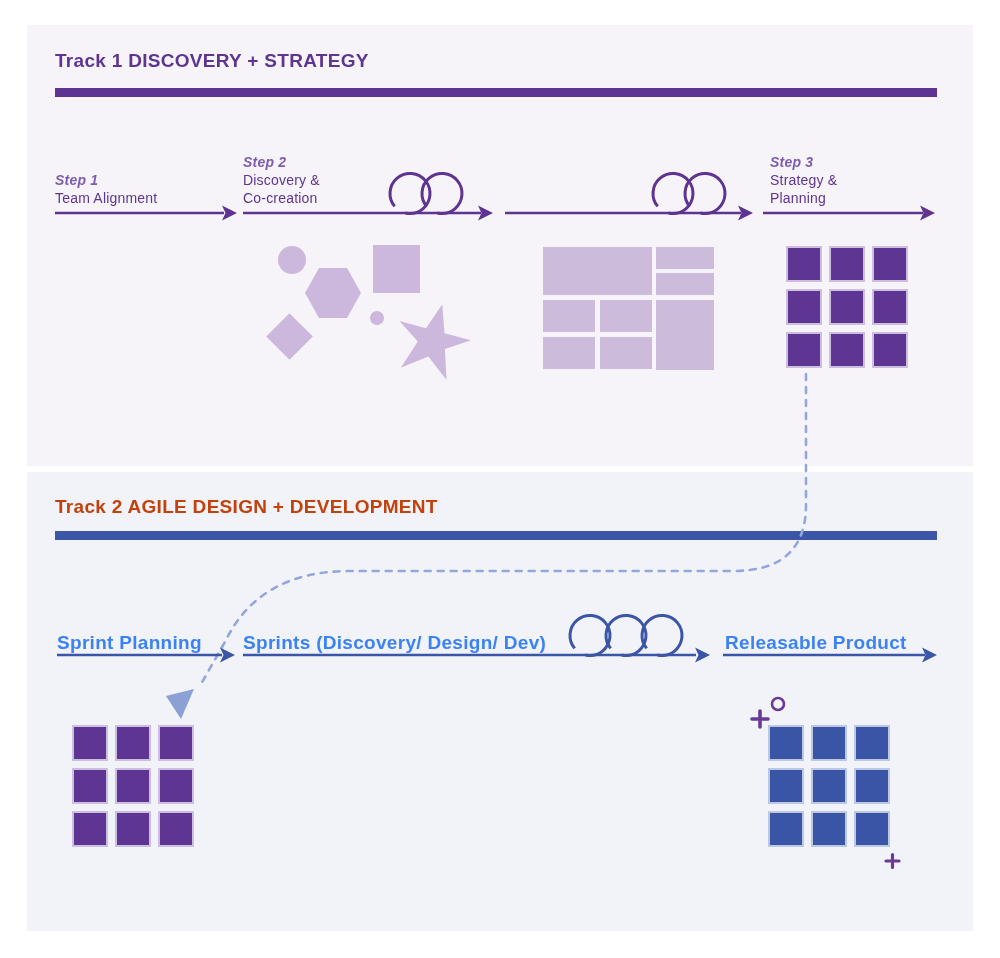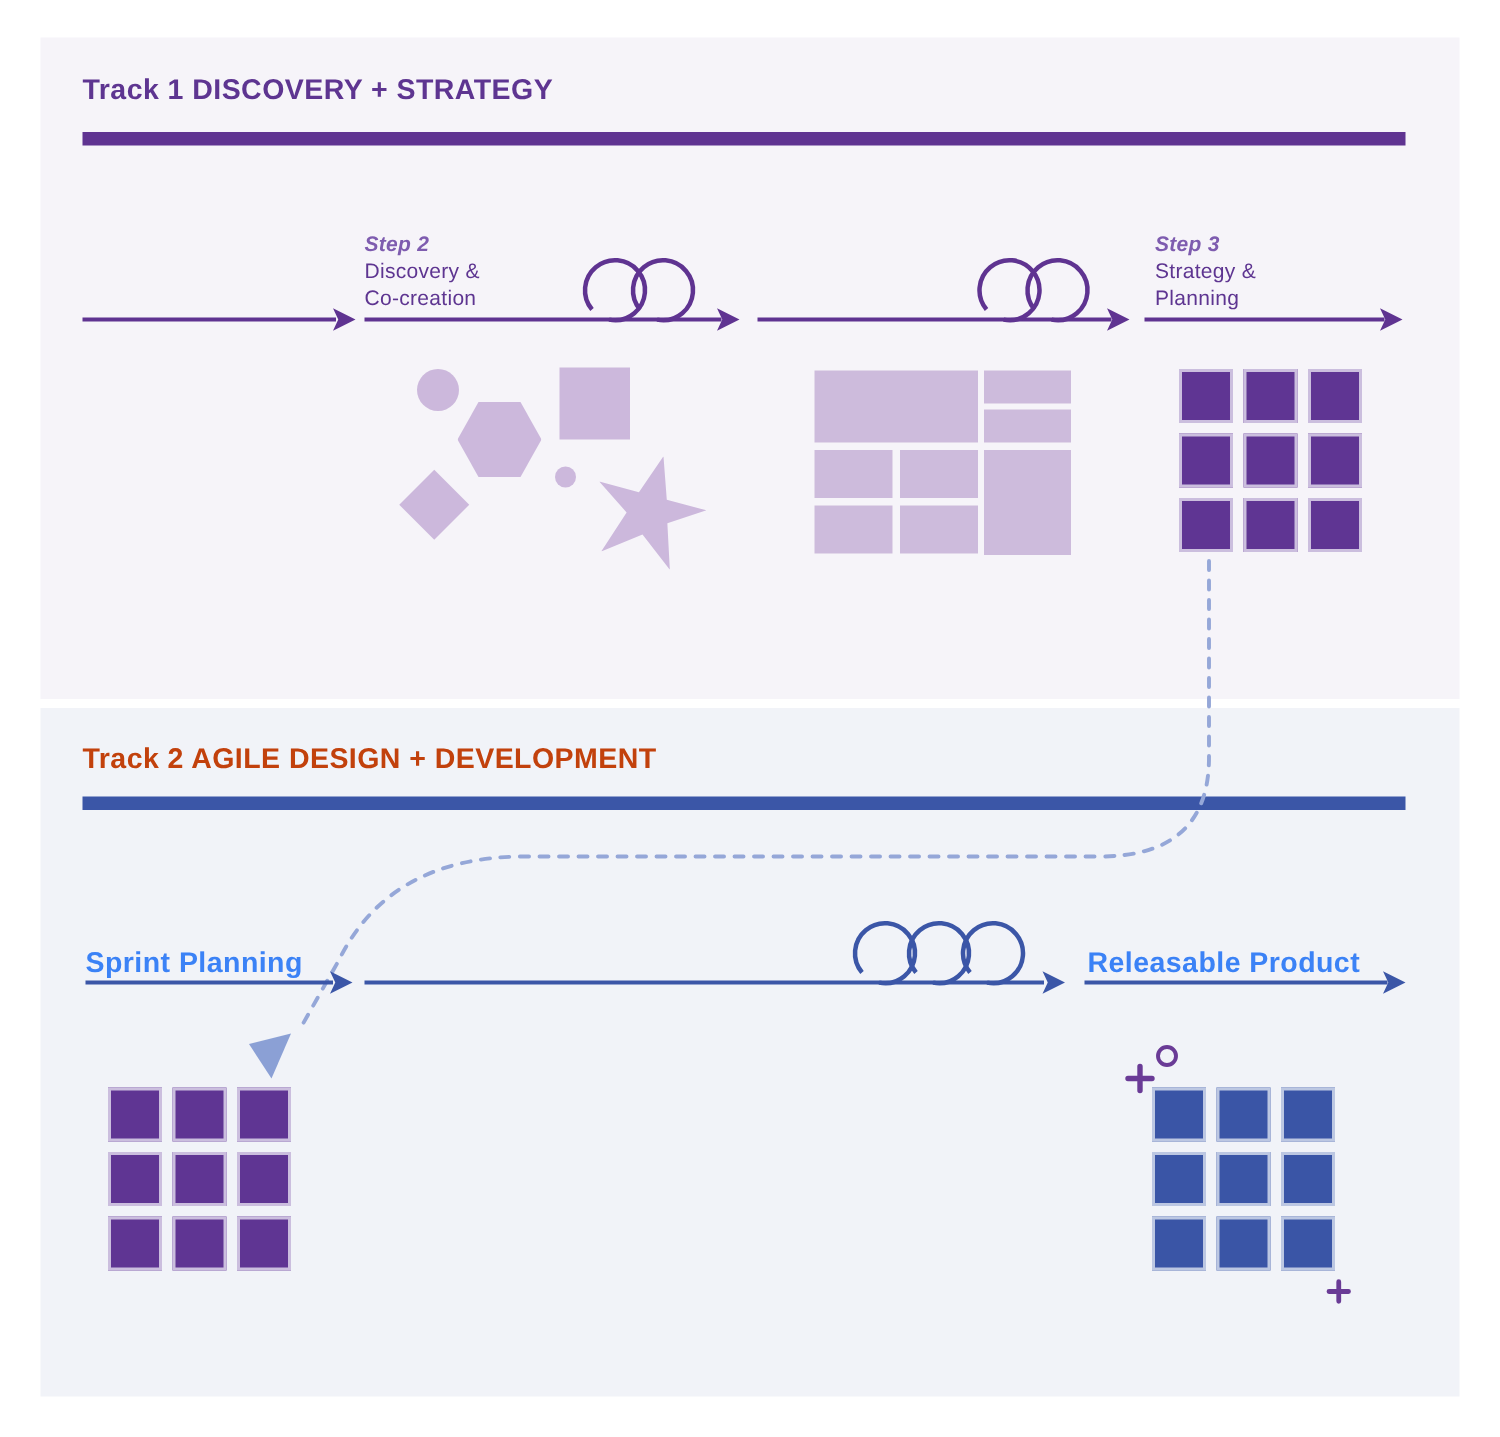--- a/index.html
+++ b/index.html
@@ -37,32 +37,37 @@
 <div class="canvas">
 
   <div class="panel t1"></div>
   <div class="panel t2"></div>
 
   <div class="track-title t1">Track 1 DISCOVERY + STRATEGY</div>
   <div class="rule t1"></div>
   <div class="track-title t2">Track 2 AGILE DESIGN + DEVELOPMENT</div>
   <div class="rule t2"></div>
 
+  <div class="step" style="left:55px;top:171px;">
+    <div class="lbl">Step 1</div>
+    <div class="nm">Team Alignment</div>
+  </div>
   <div class="step" style="left:243px;top:153px;">
     <div class="lbl">Step 2</div>
     <div class="nm">Discovery &amp;</div>
     <div class="nm">Co-creation</div>
   </div>
   <div class="step" style="left:770px;top:153px;">
     <div class="lbl">Step 3</div>
     <div class="nm">Strategy &amp;</div>
     <div class="nm">Planning</div>
   </div>
 
   <div class="t2lbl" style="left:57px;">Sprint Planning</div>
+  <div class="t2lbl" style="left:243px;">Sprints (Discovery/ Design/ Dev)</div>
   <div class="t2lbl" style="left:725px;">Releasable Product</div>
 
   <svg class="overlay" width="1000" height="958" viewBox="0 0 1000 958">
 
     <g stroke="#5f3391" stroke-width="2.6" fill="none">
       <path d="M55 213 H224"></path>
       <path d="M243 213 H481"></path>
       <path d="M505 213 H741"></path>
       <path d="M763 213 H923"></path>
       <g stroke-width="3">

